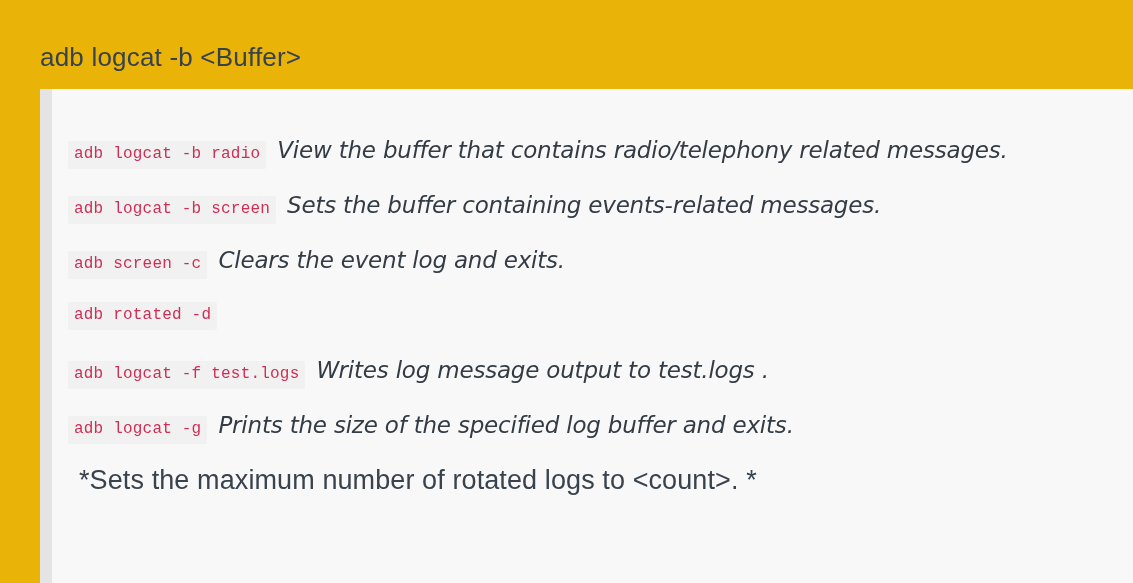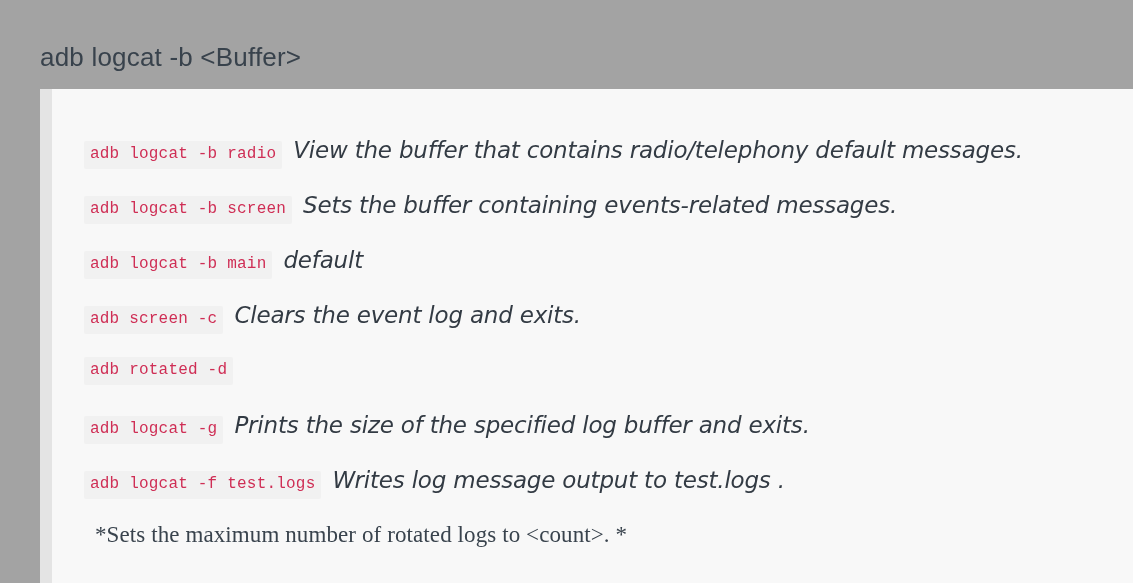--- a/index.html
+++ b/index.html
@@ -13,21 +13,21 @@
     background: #ffffff;
     font-family: "Liberation Sans", sans-serif;
     color: #2f3b46;
     overflow: hidden;
   }
 
   #page {
     position: relative;
     width: 1133px;
     height: 583px;
-    background: #a3a3a3;
+    background: #eab308;
   }
 
   
   .page-title {
     position: absolute;
     left: 40px;
     top: 22px;
     font-size: 26px;
     font-weight: 400;
     line-height: 36px;
@@ -44,21 +44,21 @@
     width: 1093px;
     height: 494px;
     background: #f8f8f8;
     border-left: 12px solid #e4e4e4;
     box-sizing: border-box;
     overflow: hidden;
   }
 
   .rows {
     position: absolute;
-    left: 32px;
+    left: 16px;
     top: 48px;
     right: 0;
   }
 
   .cmd-row {
     display: flex;
     align-items: baseline;
     height: 55px;
     white-space: nowrap;
   }
@@ -83,68 +83,64 @@
     font-style: italic;
     font-size: 23px;
     line-height: 26px;
     color: #333b44;
     letter-spacing: -0.2px;
     flex: 0 0 auto;
   }
 
   .desc.plain {
     font-style: normal;
-    font-family: Liberation Serif, serif;
-    font-size: 23px;
+    font-family: Liberation Sans, sans-serif;
+    font-size: 27px;
     letter-spacing: 0.1px;
     color: #39434d;
   }
 </style>
 </head>
 <body>
 
 <div id="page">
 
   <h1 class="page-title">adb logcat -b &lt;Buffer&gt;</h1>
 
   <div class="note-panel">
     <div class="rows">
 
       <div class="cmd-row">
         <code class="code-chip">adb logcat -b radio</code>
-        <span class="desc">View the buffer that contains radio/telephony default messages.</span>
+        <span class="desc">View the buffer that contains radio/telephony related messages.</span>
       </div>
 
       <div class="cmd-row">
         <code class="code-chip">adb logcat -b screen</code>
         <span class="desc">Sets the buffer containing events-related messages.</span>
       </div>
 
-      <div class="cmd-row">
-        <code class="code-chip">adb logcat -b main</code>
-        <span class="desc">default</span>
-      </div>
 
       <div class="cmd-row">
         <code class="code-chip">adb screen -c</code>
         <span class="desc">Clears the event log and exits.</span>
       </div>
 
       <div class="cmd-row">
         <code class="code-chip">adb rotated -d</code>
       </div>
 
       <div class="cmd-row">
-        <code class="code-chip">adb logcat -g</code>
-        <span class="desc">Prints the size of the specified log buffer and exits.</span>
+        <code class="code-chip">adb logcat -f test.logs</code>
+        <span class="desc">Writes log message output to test.logs .</span>
       </div>
 
       <div class="cmd-row">
-        <code class="code-chip">adb logcat -f test.logs</code>
-        <span class="desc">Writes log message output to test.logs .</span>
+        <code class="code-chip">adb logcat -g</code>
+        <span class="desc">Prints the size of the specified log buffer and exits.</span>
       </div>
 
       <div class="cmd-row">
         <span class="desc plain">*Sets the maximum number of rotated logs to &lt;count&gt;. *</span>
       </div>
 
     </div>
   </div>
 
 </div>

